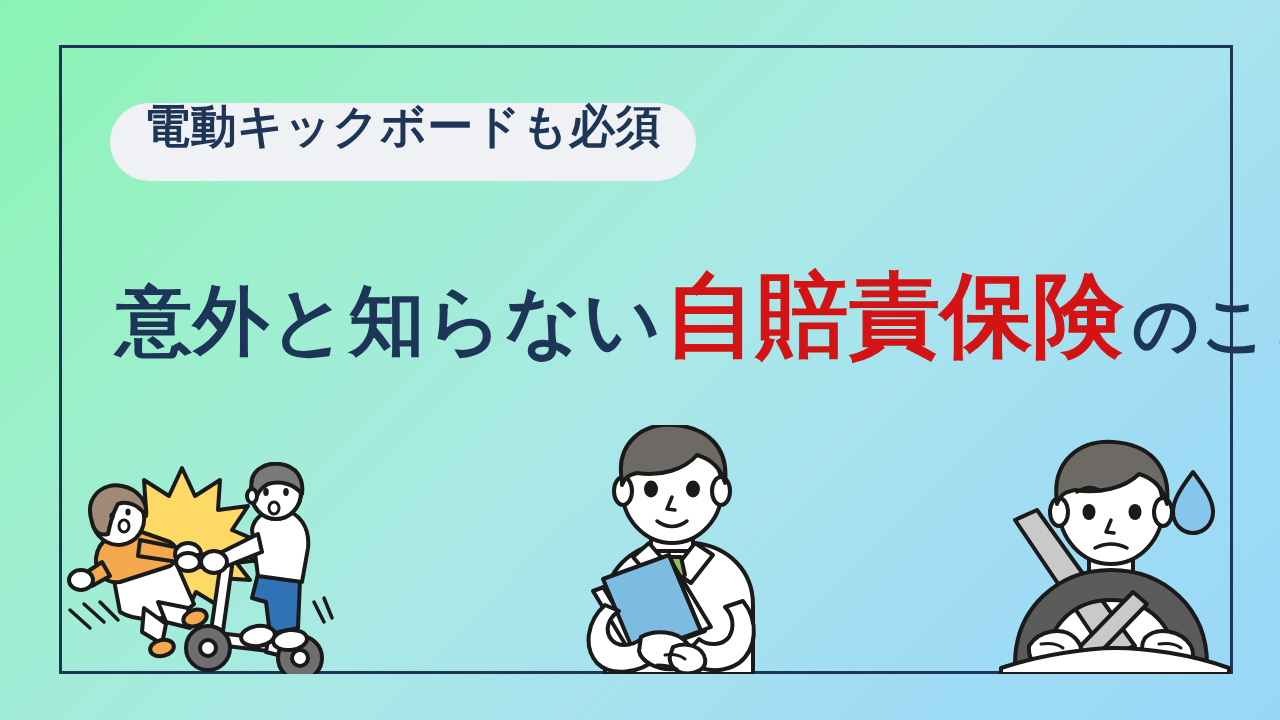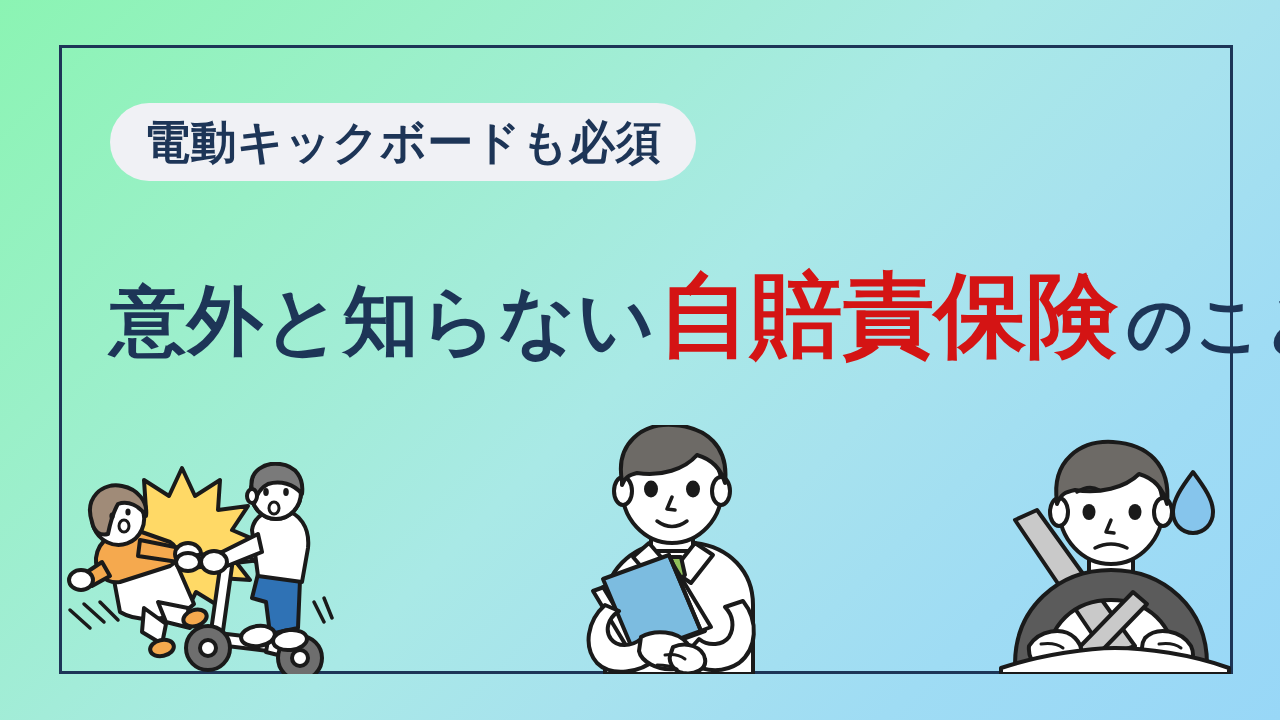--- a/index.html
+++ b/index.html
@@ -13,36 +13,36 @@
     overflow:hidden;
   }
   
   #frame{
     position:absolute;left:59px;top:45px;width:1174px;height:629px;
     border:3px solid #1d3557;box-sizing:border-box;
   }
   
   #badge{
     position:absolute;left:110px;top:103px;height:78px;
-    display:flex;align-items:center;justify-content:center;
+    display:flex;align-items:flex-start;justify-content:center;
     padding:0 34px;border-radius:39px;background:#f0f1f5;
     box-sizing:border-box;
   }
   #badge .badge-text{
     font-size:46px;font-weight:700;color:#1d3557;
     letter-spacing:0.5px;line-height:1;white-space:nowrap;
     font-family:"Liberation Sans","DejaVu Sans",sans-serif;
   }
   
   #headline{
     position:absolute;left:110px;top:260px;height:100px;
     display:flex;align-items:baseline;white-space:nowrap;
     font-weight:700;line-height:1;
   }
-  #headline .seg-navy{font-size:76px;color:#1d3557;letter-spacing:1px;}
+  #headline .seg-navy{font-size:76px;color:#1d3557;letter-spacing:1px;margin-left:6px;}
   #headline .seg-red{font-size:92px;color:#d41414;letter-spacing:0px;margin:9px 2px;}
   #headline .seg-tail{font-size:66px;color:#1d3557;letter-spacing:1px;margin-left:6px;}
 
   
   #illu-accident{position:absolute;left:62px;top:462px;width:280px;height:212px;}
   
   #illu-advisor{position:absolute;left:545px;top:425px;width:250px;height:249px;}
   
   #illu-driver{position:absolute;left:995px;top:432px;width:238px;height:242px;}
   svg{display:block;}

